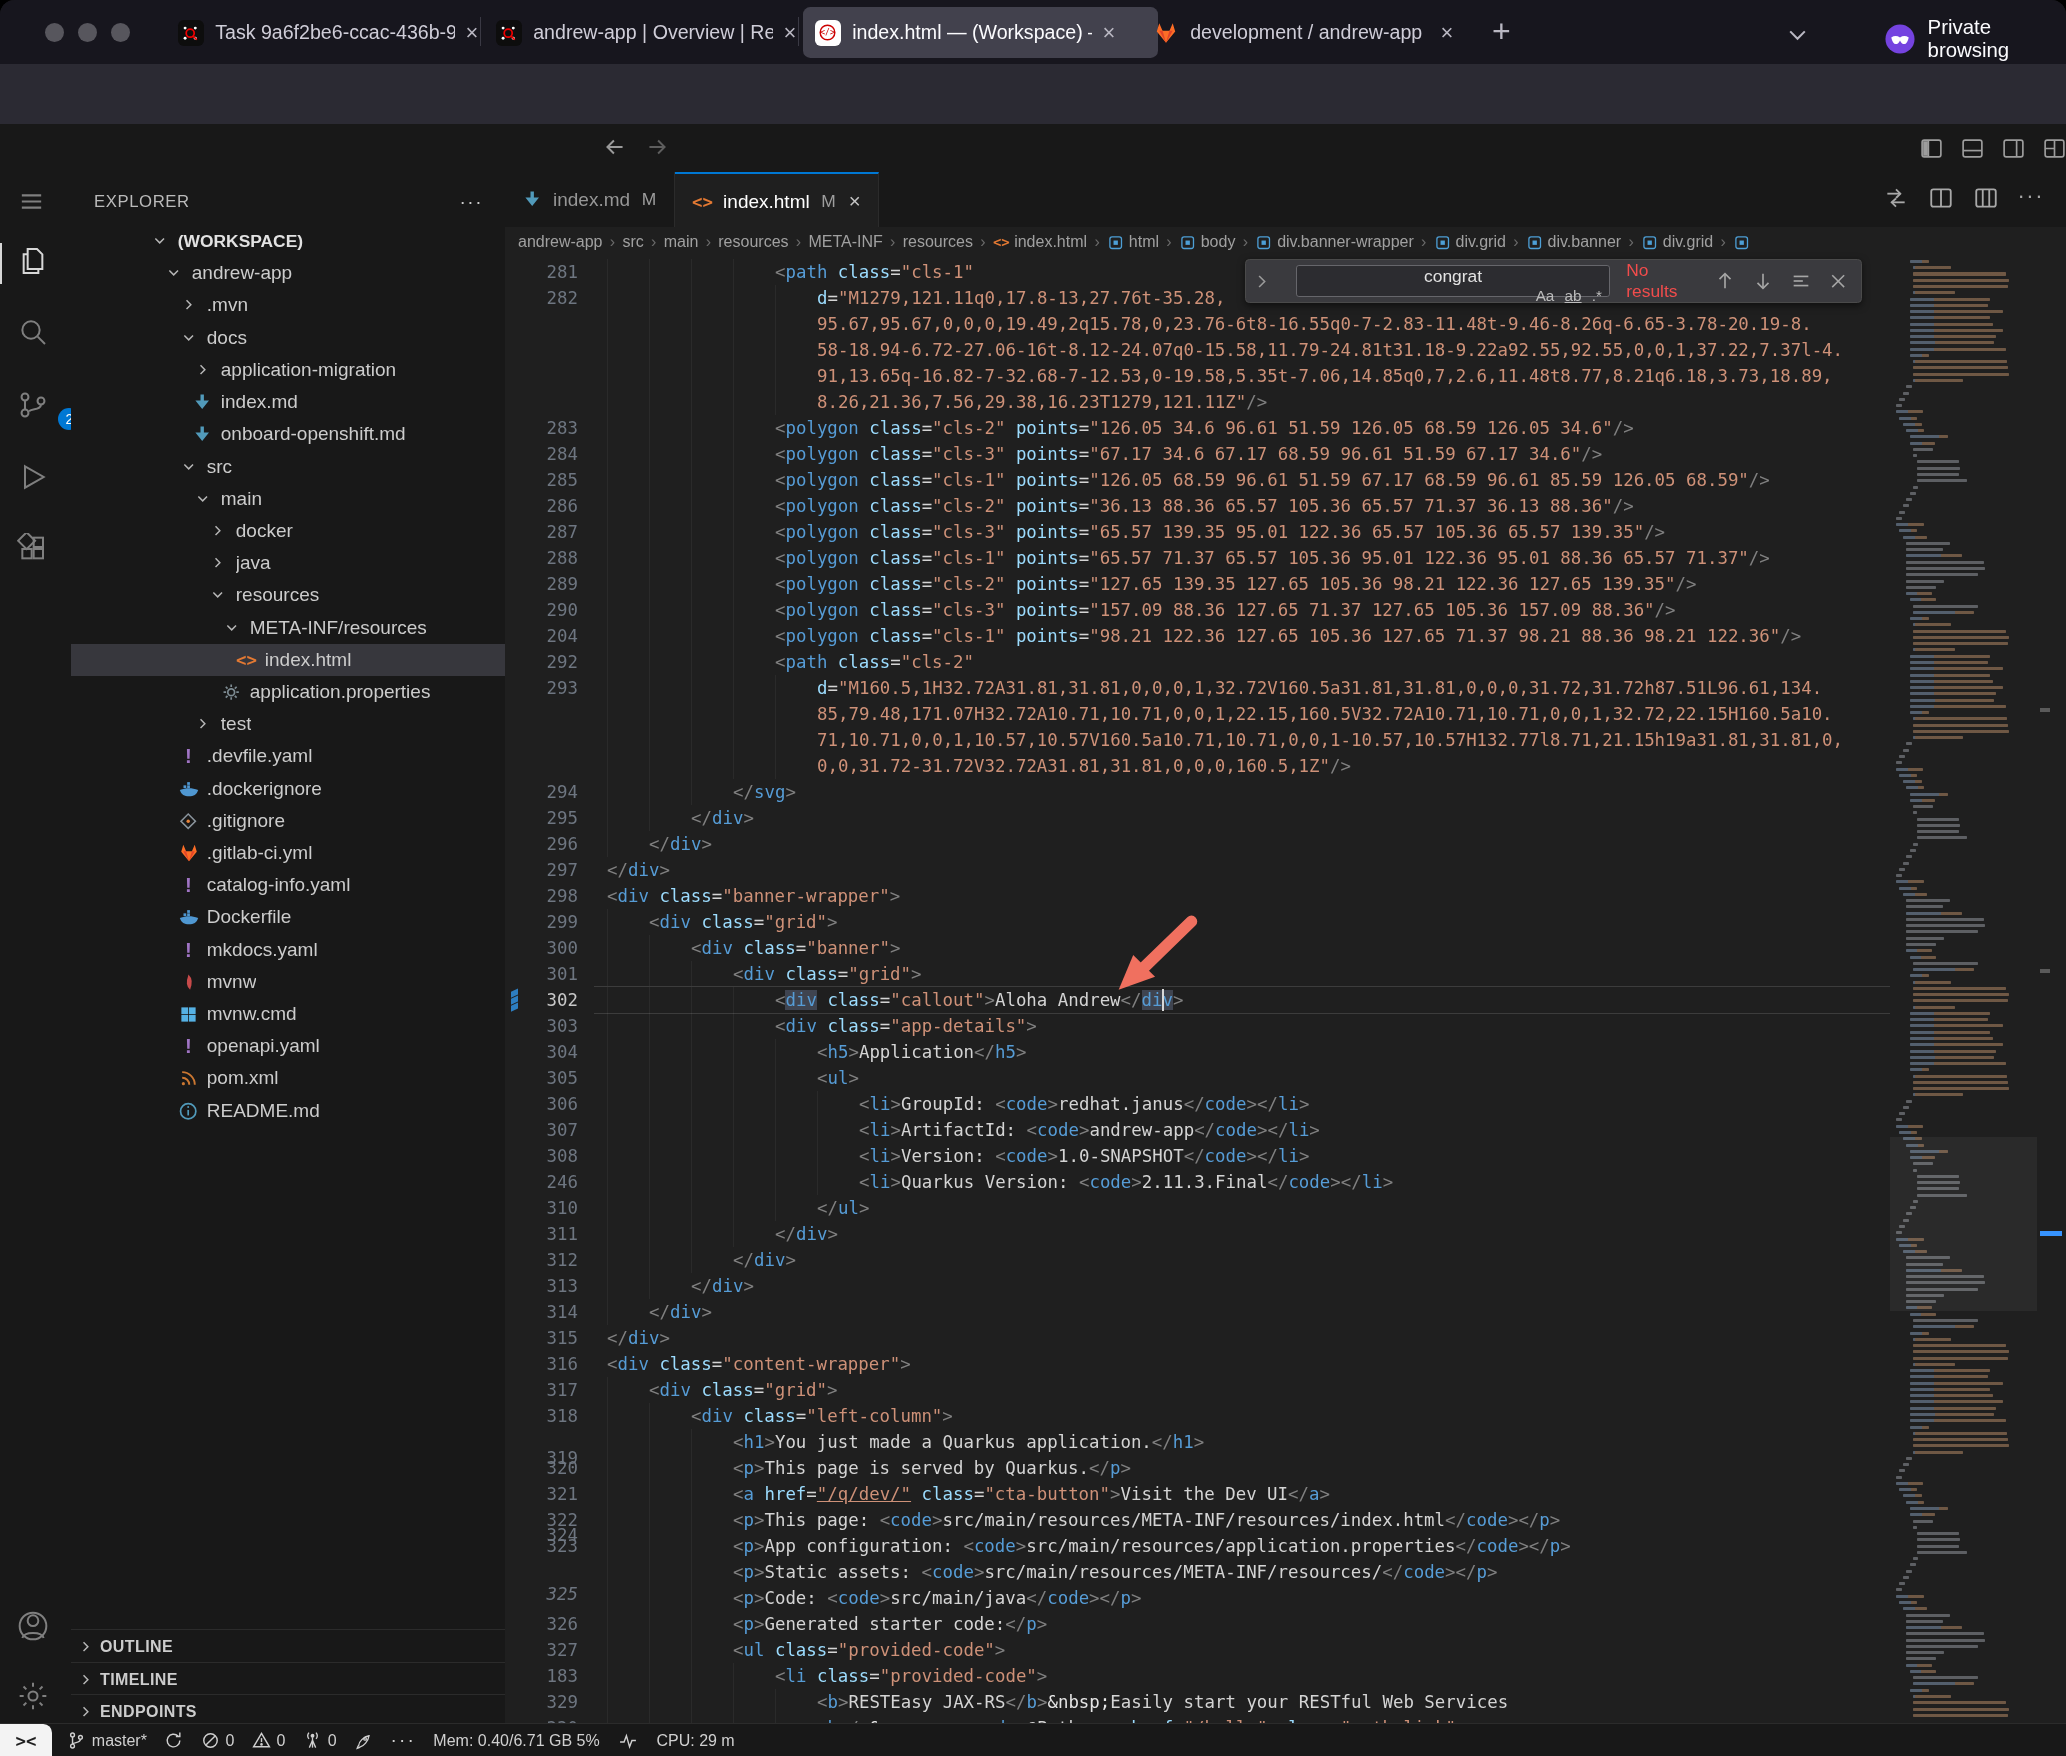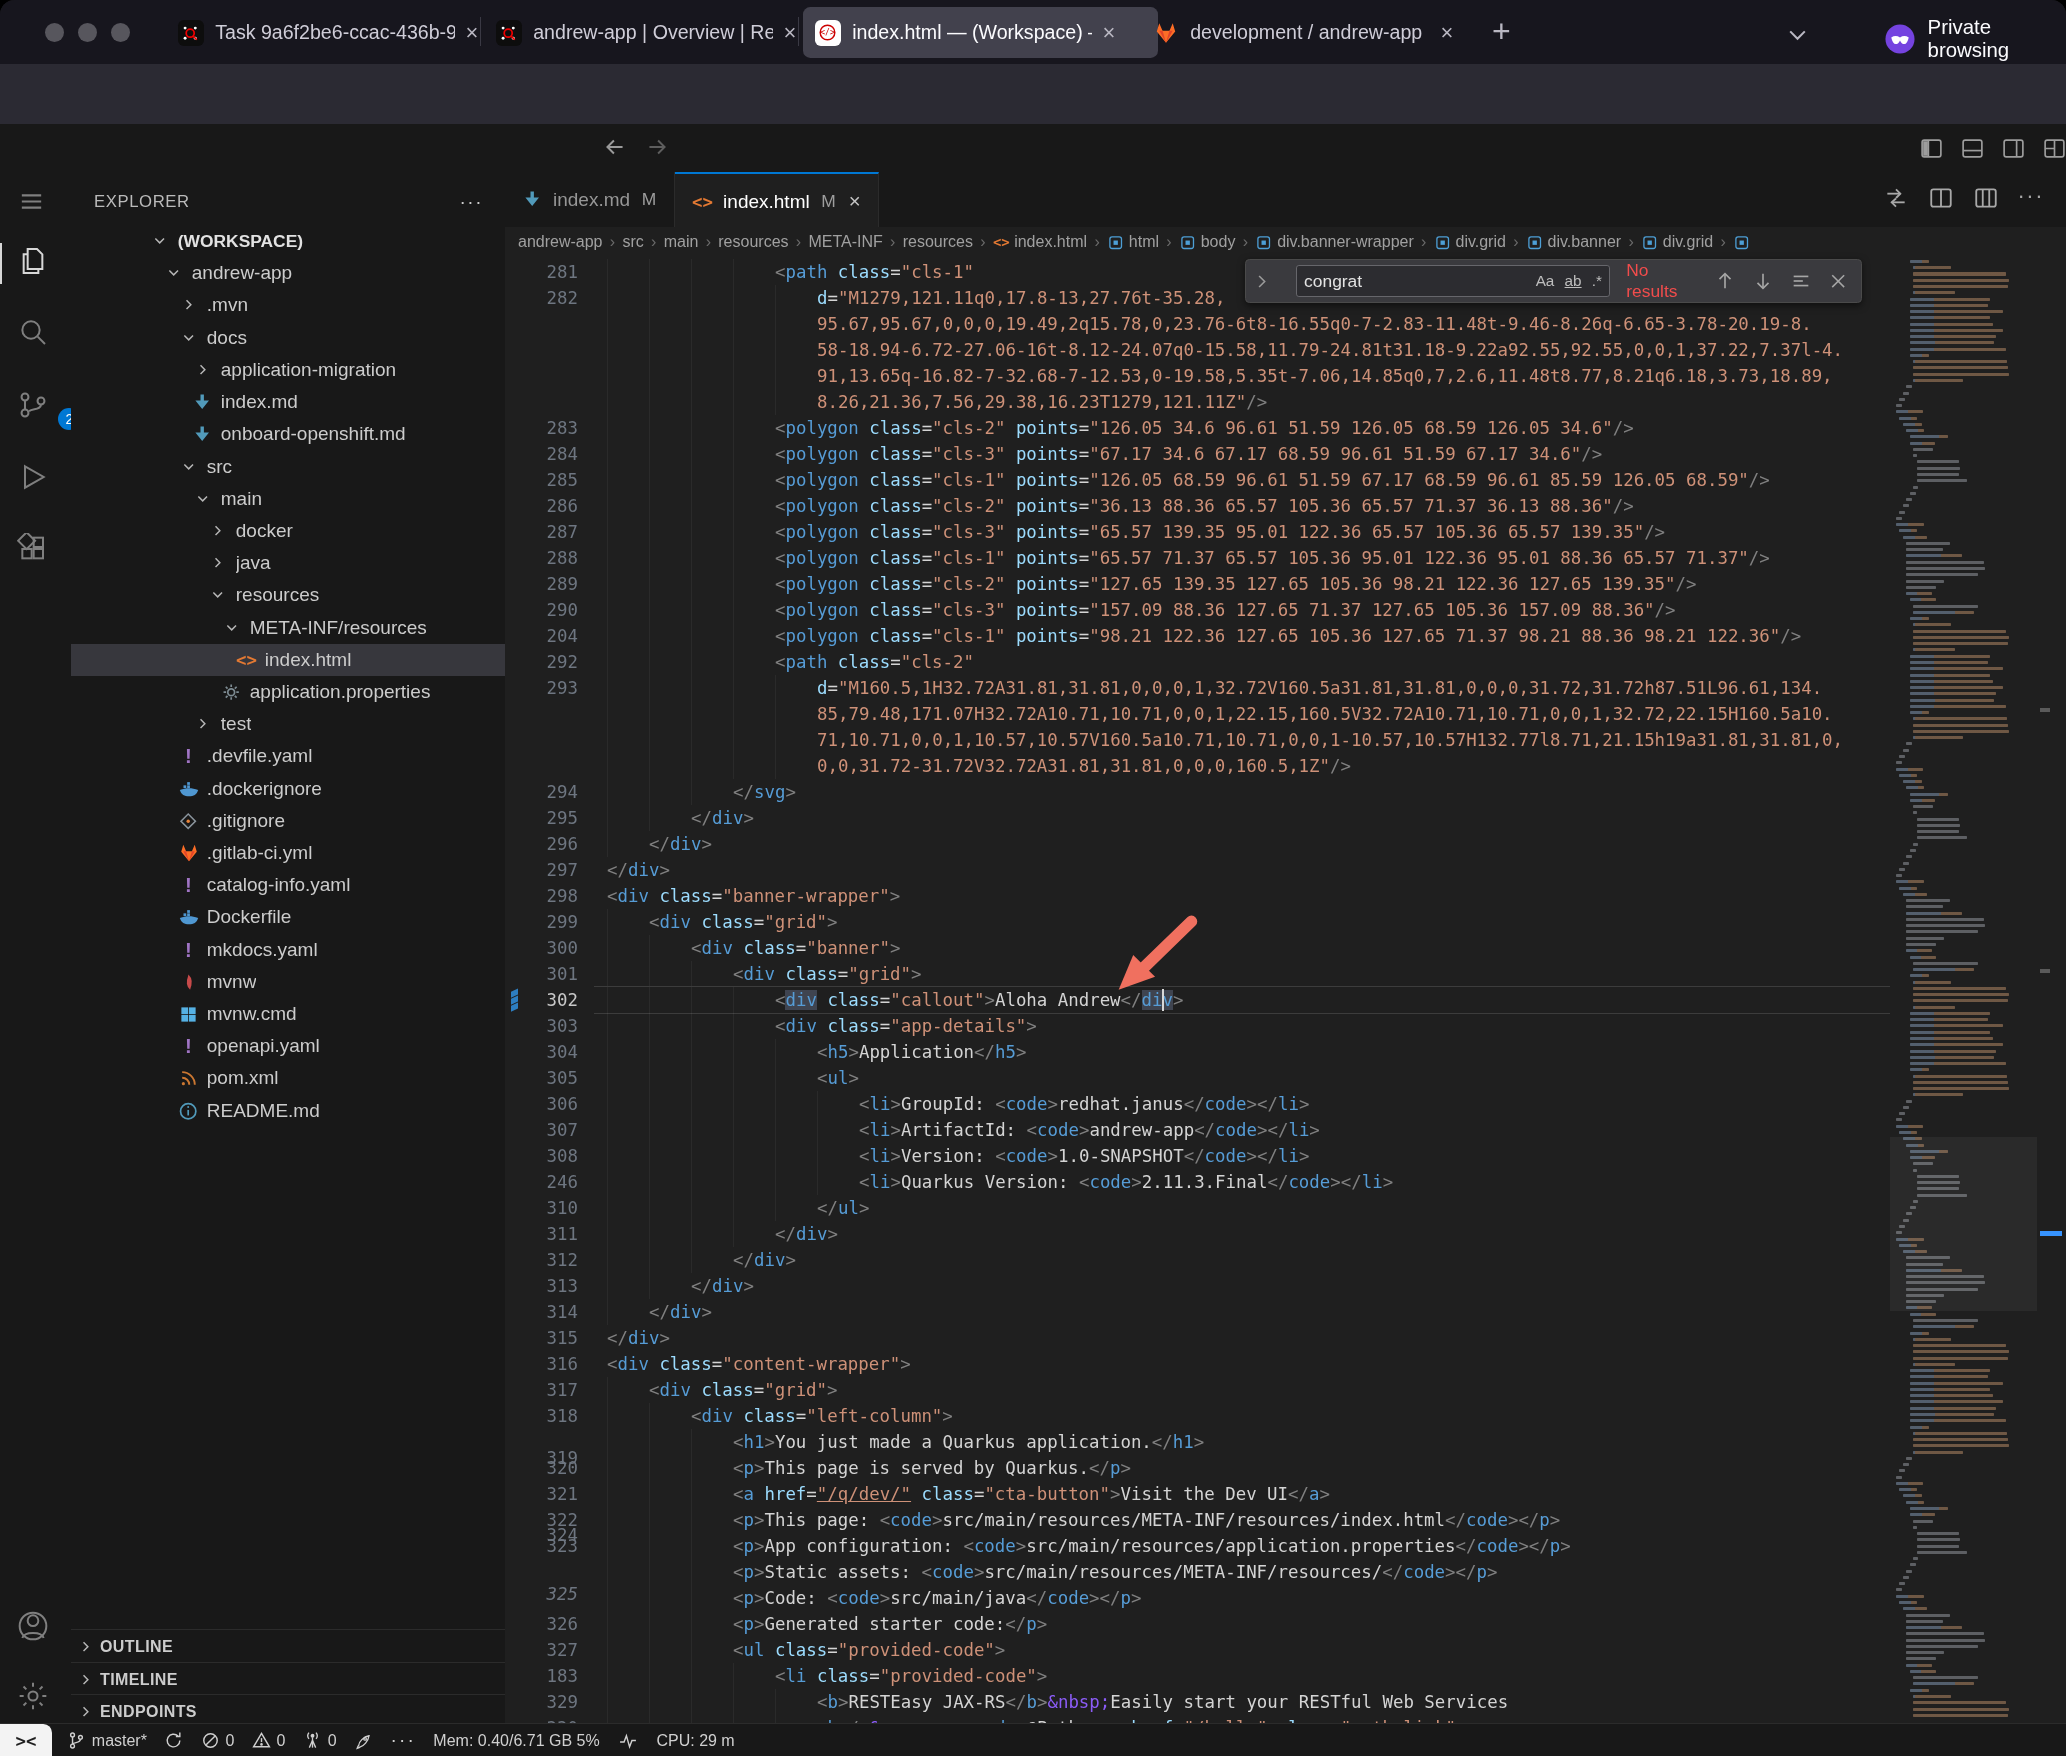--- a/index.html
+++ b/index.html
@@ -61,31 +61,31 @@
   #crumbs .ic{margin-right:4.4px;display:inline-flex;}
 
   #codewrap{left:505px;top:257px;width:1385px;height:1466px;overflow:hidden;}
   .gut{position:absolute;left:0px;width:73px;text-align:right;color:#6e7681;
        font-family:"DejaVu Sans Mono",monospace;font-size:17.4px;line-height:26px;}
   .gut.cur{color:#c8c8c8;}
   .crow{position:absolute;white-space:pre;font-family:"DejaVu Sans Mono",monospace;font-size:17.4px;line-height:26px;}
   .guides{position:absolute;height:26px;background:repeating-linear-gradient(90deg,rgba(255,255,255,.05) 0 1.1px,transparent 1.1px 42px);}
   .tk-p{color:#808080}.tk-t{color:#569cd6}.tk-a{color:#9cdcfe}.tk-o{color:#d4d4d4}
   .tk-v{color:#ce9178}.tk-u{color:#ce9178;text-decoration:underline;}
-  .tk-x{color:#d4d4d4}.tk-e{color:#8b5cf6}
+  .tk-x{color:#d4d4d4}.tk-e{color:#e5e5e5}
   .tk-th{color:#569cd6;background:#3f4450;}
   .caret{display:inline-block;width:0;position:relative;}
   .caret::after{content:"";position:absolute;left:-0.7px;top:-17.4px;width:2.2px;height:22.5px;background:#d7d7d7;}
   .curline{position:absolute;left:89px;width:1296px;height:1.1px;background:#3c3c3c;}
   .modmark{position:absolute;width:7.3px;height:5.8px;background:#2d7ec1;transform:skewY(-25deg);}
 
   #findwidget{left:1245px;top:259px;width:615px;height:42px;background:#3a3a3e;border:0.7px solid #4a4a4a;
               border-radius:4.4px;box-shadow:0 2.2px 7.3px rgba(0,0,0,.5);display:flex;align-items:center;z-index:6;}
   #findinput{margin-left:25px;width:327px;height:30.5px;background:#2c2c30;border:0.7px solid #66666b;border-radius:2.9px;
-             display:flex;align-items:center;color:#e3e3e3;font-size:17.4px;padding:0 7.3px;}
+             display:flex;align-items:center;color:#e3e3e3;font-size:17.4px;padding:0 7.3px;flex-direction:column;}
   #findinput .opts{margin-left:auto;display:flex;gap:10.2px;color:#bdbdbd;font-size:15.3px;align-items:center;}
   #noresults{color:#f14c4c;font-size:17.4px;margin-left:16px;}
   .fw-ic{color:#a6a6a6;font-size:19px;margin-left:16px;display:flex;align-items:center;}
 
   #minimap{left:1890px;top:257px;width:147px;height:1466px;background:#1f1f1f;overflow:hidden;}
   .mmbar{position:absolute;height:3.3px;border-radius:0.7px;opacity:.55;}
   #mmslider{position:absolute;left:0;width:147px;height:174px;background:rgba(255,255,255,.05);}
   #oruler{left:2037px;top:257px;width:29px;height:1466px;background:#1f1f1f;}
 
   

